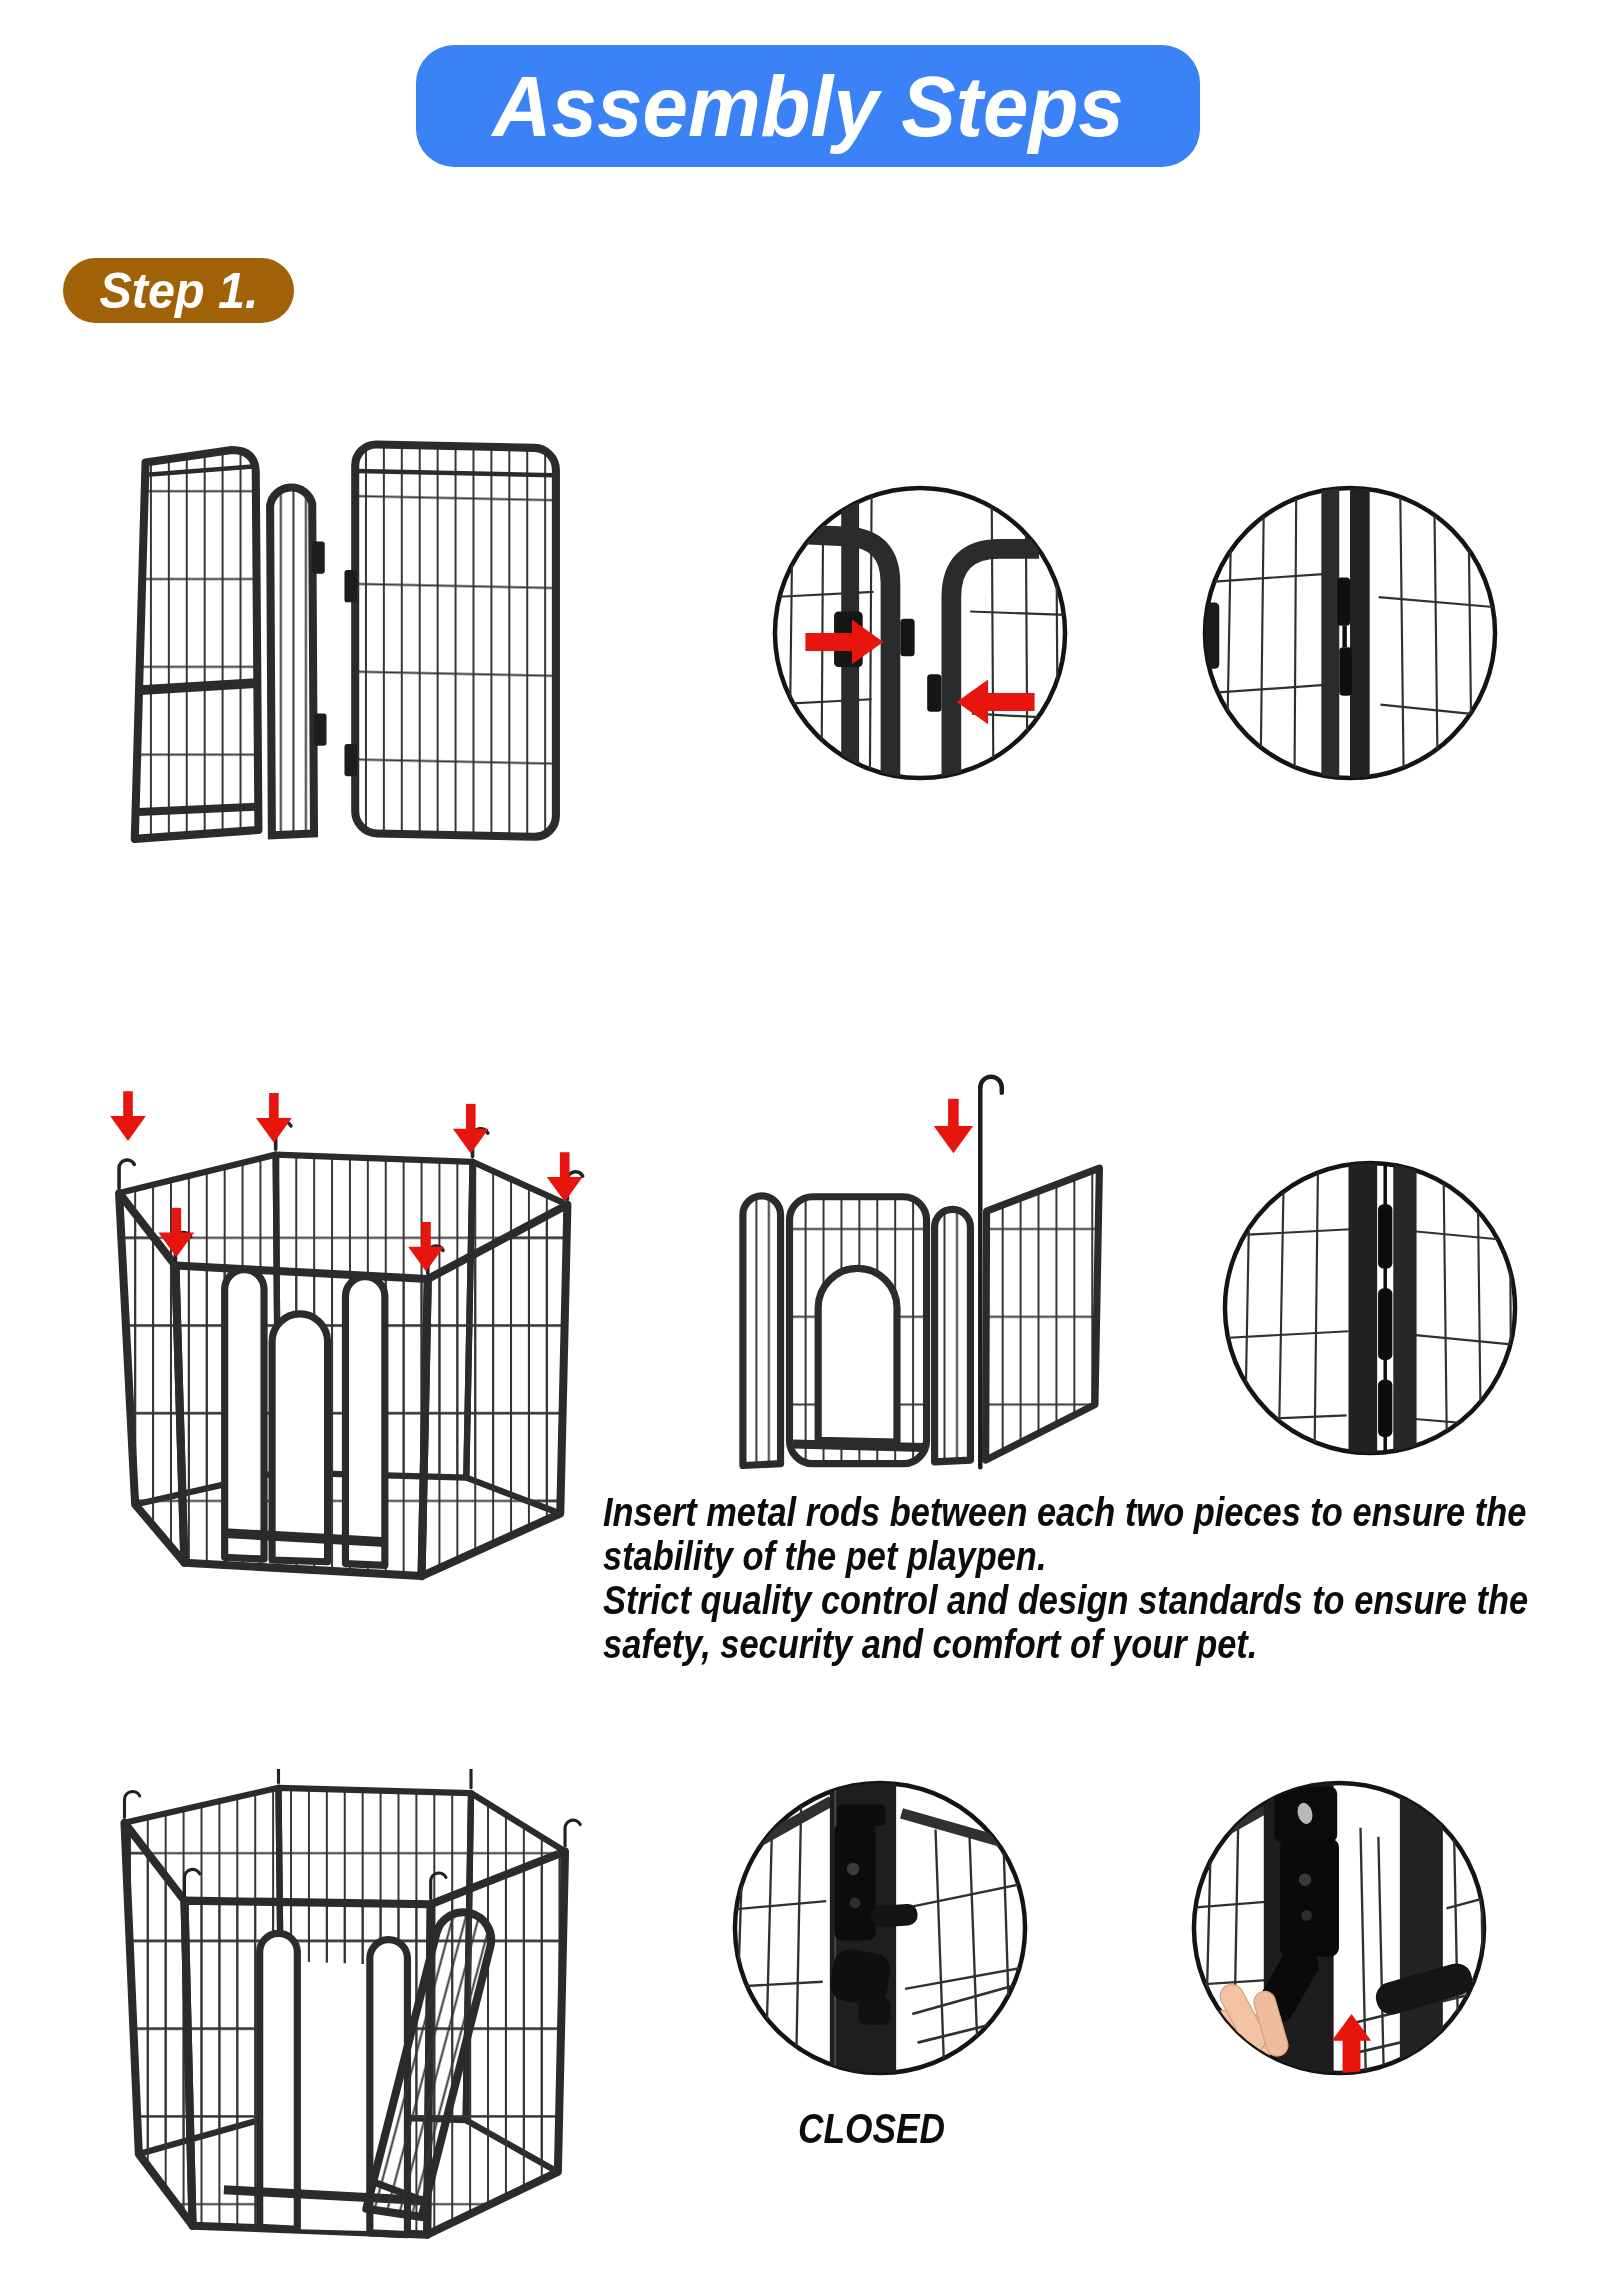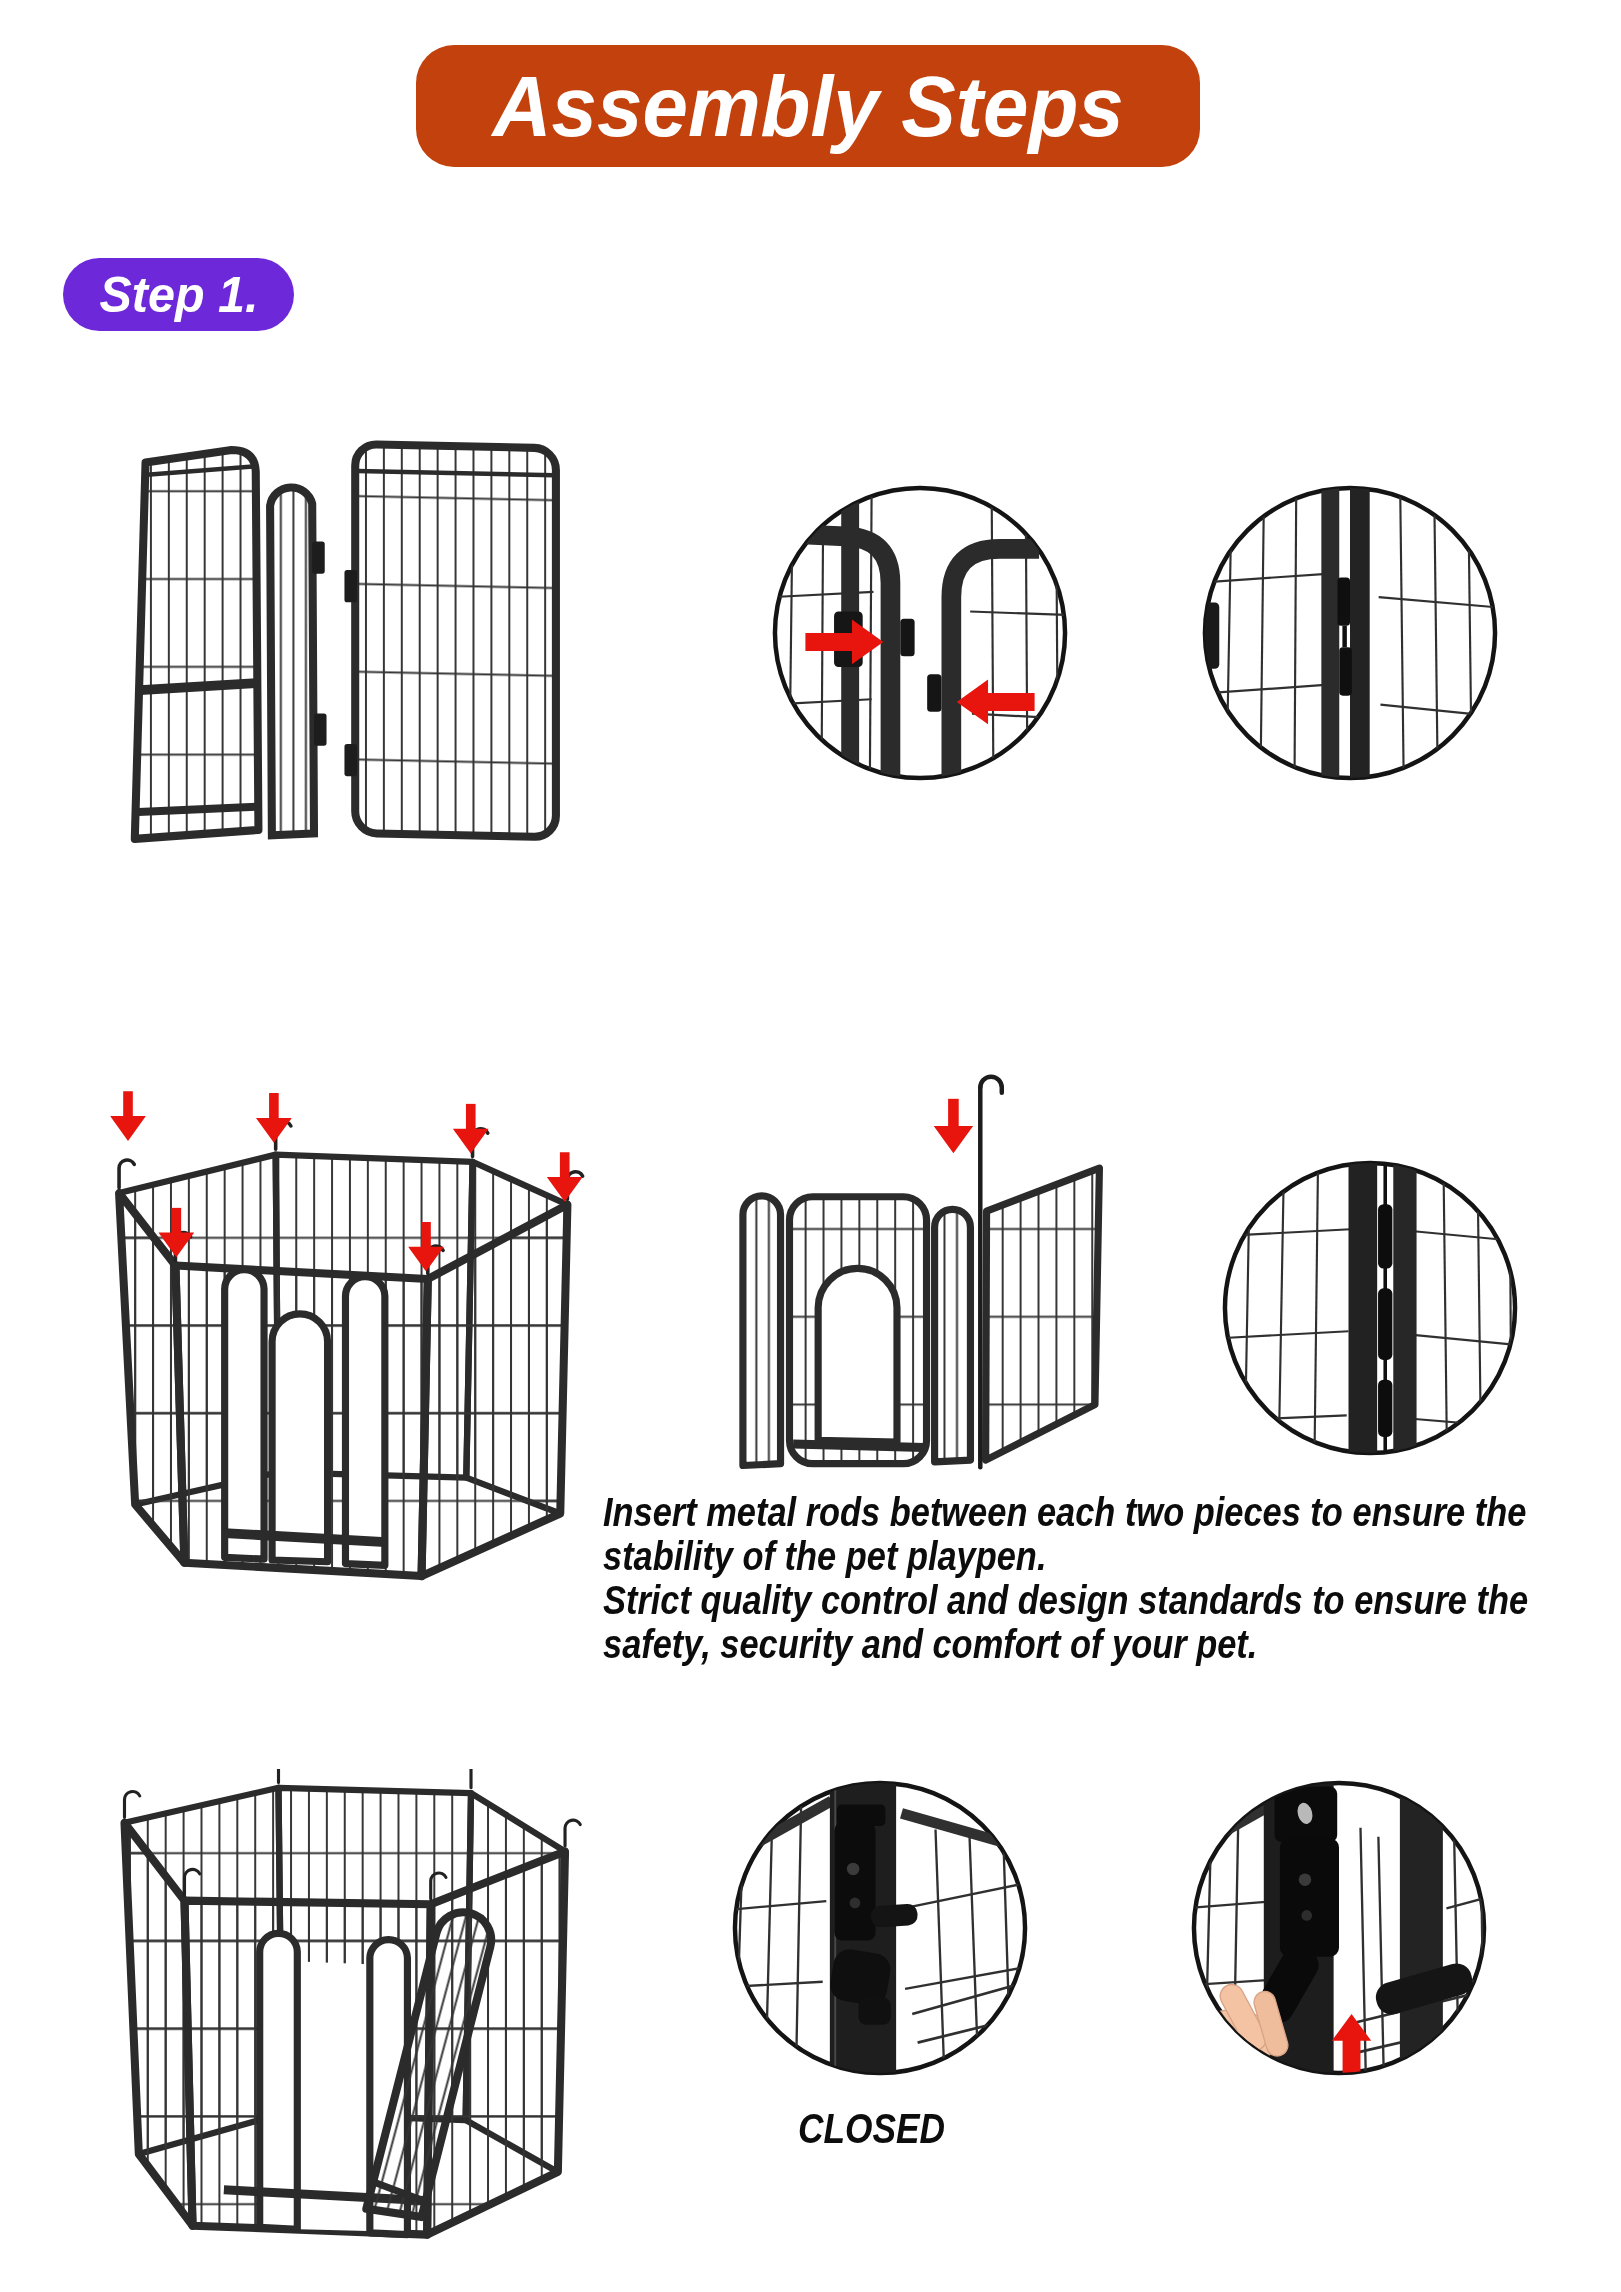--- a/index.html
+++ b/index.html
@@ -2,26 +2,26 @@
 <html style="font-size:14.3px"><head>
 <meta charset="utf-8">
 <style>
   html,body{margin:0;padding:0;background:#ffffff;}
   .page{
     position:relative;width:1621px;height:2293px;background:#ffffff;overflow:hidden;
     font-family:"Liberation Sans",sans-serif;
   }
   .banner{
     position:absolute;left:416px;top:45px;width:784px;height:122px;
-    background:#c2410c;border-radius:38px;display:flex;align-items:center;justify-content:center;
+    background:#3b82f6;border-radius:38px;display:flex;align-items:center;justify-content:center;
     color:#ffffff;font-weight:bold;font-style:italic;font-size:86px;
   }
   .banner span{display:inline-block;transform:scaleX(.95);white-space:nowrap;}
   .pill{
-    position:absolute;left:63px;width:231px;height:73px;background:#6d28d9;border-radius:39px;
+    position:absolute;left:63px;width:231px;height:65px;background:#a16207;border-radius:39px;
     display:flex;align-items:center;justify-content:center;color:#ffffff;
     font-weight:bold;font-style:italic;font-size:50px;
   }
   .pill span{display:inline-block;transform:scaleX(.97);white-space:nowrap;}
   .note{
     position:absolute;left:603px;top:1490px;color:#0c0c0c;
     font-weight:bold;font-style:italic;font-size:40px;line-height:44px;
     transform:scaleX(.86);transform-origin:left top;white-space:nowrap;
   }
   .latch-label{

